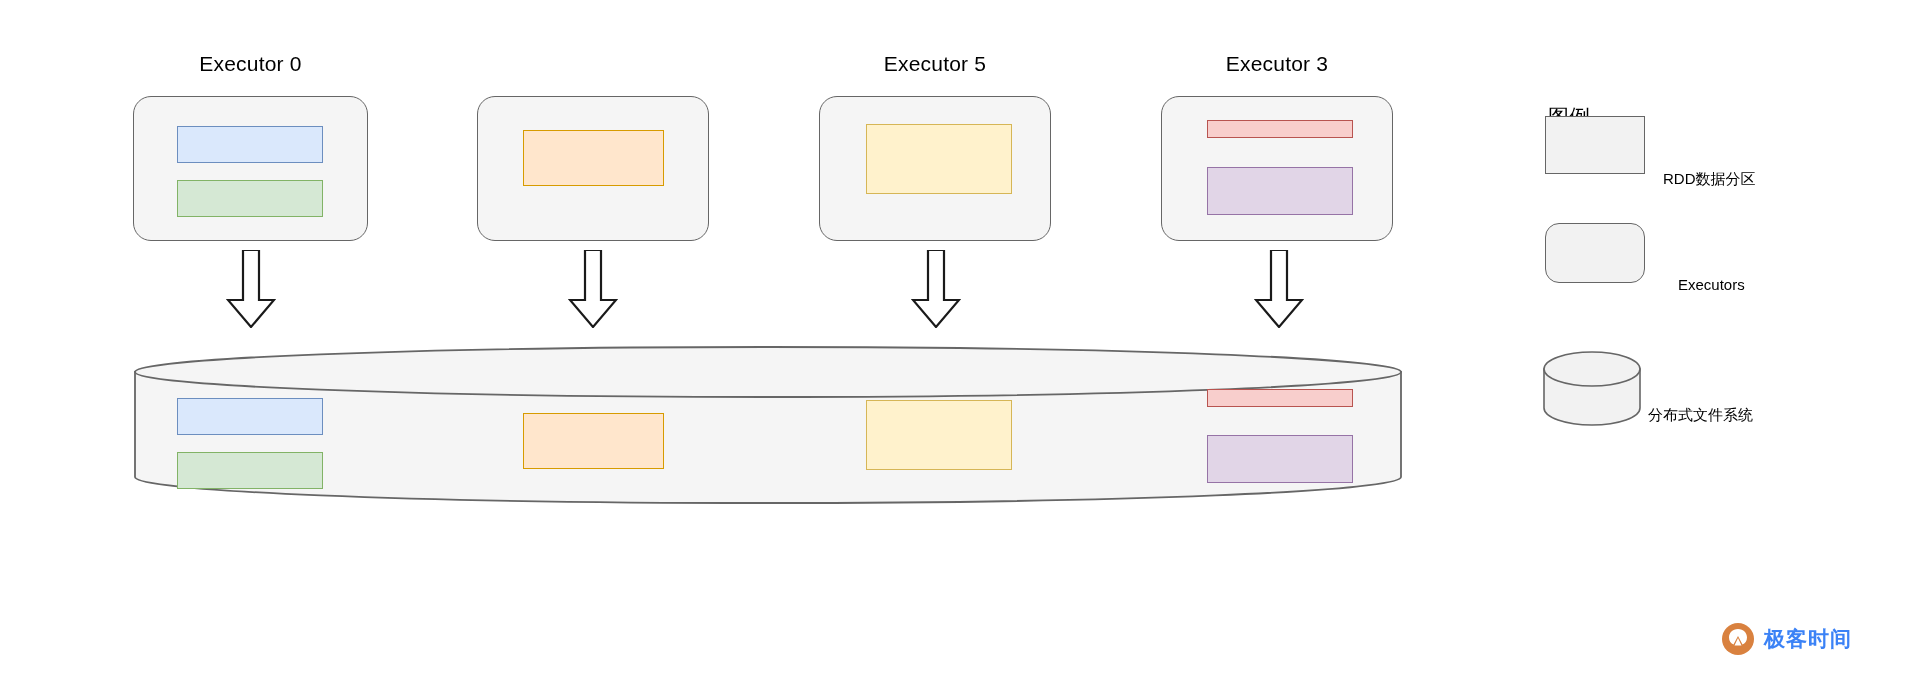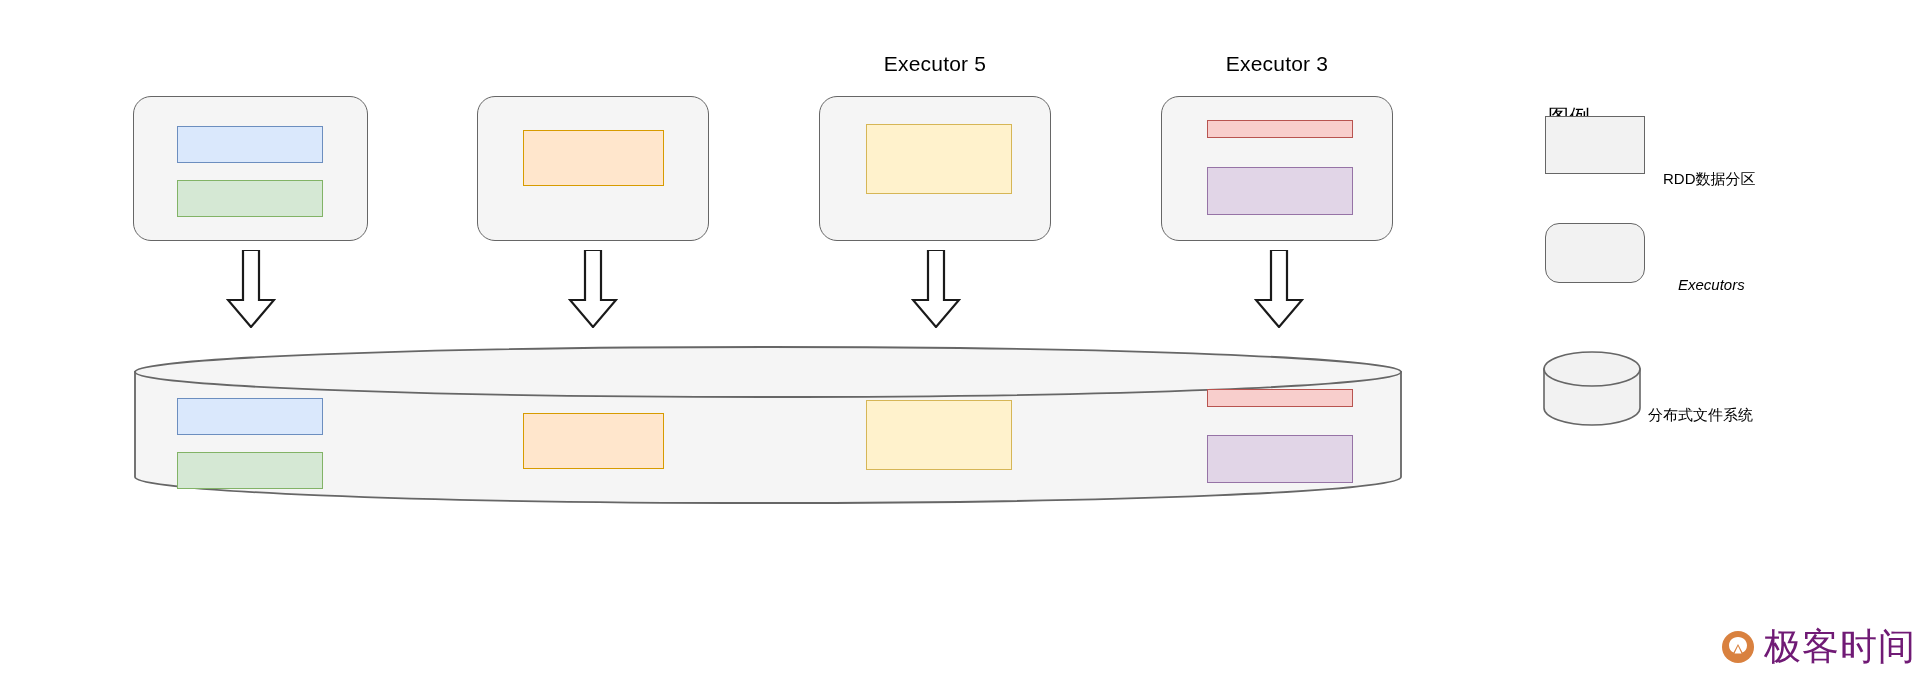--- a/index.html
+++ b/index.html
@@ -91,32 +91,33 @@
   }
 
   
   .watermark {
     position: absolute;
     display: flex;
     align-items: center;
     gap: 9px;
   }
   .watermark-text {
-    font-size: 37px;
-    font-weight: 400;
-    color: #701a75;
+    font-size: 21px;
+    font-weight: 700;
+    color: #3b82f6;
     letter-spacing: 1px;
     white-space: nowrap;
   }
 </style>
 </head>
 <body>
 
 <div id="canvas">
 
+  <div class="exec-title" style="left:133px; top:52px; width:235px;">Executor 0</div>
   <div class="exec-title" style="left:819px; top:52px; width:232px;">Executor 5</div>
   <div class="exec-title" style="left:1161px; top:52px; width:232px;">Executor 3</div>
 
   <div class="executor-box" style="left:133px; top:96px; width:235px; height:145px;"></div>
   <div class="executor-box" style="left:477px; top:96px; width:232px; height:145px;"></div>
   <div class="executor-box" style="left:819px; top:96px; width:232px; height:145px;"></div>
   <div class="executor-box" style="left:1161px; top:96px; width:232px; height:145px;"></div>
 
   <div class="partition" style="left:177px; top:126px; width:146px; height:37px; background:#dae8fc; border-color:#6c8ebf;"></div>
   <div class="partition" style="left:177px; top:180px; width:146px; height:37px; background:#d5e8d4; border-color:#82b366;"></div>
@@ -164,21 +165,21 @@
   <div class="partition" style="left:866px; top:400px; width:146px; height:70px; background:#fff2cc; border-color:#d6b656;"></div>
   <div class="partition" style="left:1207px; top:389px; width:146px; height:18px; background:#f8cecc; border-color:#b85450;"></div>
   <div class="partition" style="left:1207px; top:435px; width:146px; height:48px; background:#e1d5e7; border-color:#9673a6;"></div>
 
   <div class="legend-title" style="left:1500px; top:105px;">图例</div>
 
   <div class="legend-swatch-rect" style="left:1545px; top:116px; width:100px; height:58px;"></div>
   <div class="legend-label" style="left:1663px; top:166px;">RDD数据分区</div>
 
   <div class="legend-swatch-round" style="left:1545px; top:223px; width:100px; height:60px;"></div>
-  <div class="legend-label" style="left:1678px; top:272px;font-style:italic;">Executors</div>
+  <div class="legend-label" style="left:1678px; top:272px;">Executors</div>
 
   <div style="position:absolute; left:1542px; top:350px; width:100px; height:78px;">
     <svg width="100" height="78" viewBox="0 0 100 78" xmlns="http://www.w3.org/2000/svg">
       <path d="M2,19 L2,58 A 48 17 0 0 0 98,58 L98,19 Z" fill="#f2f2f2" stroke="#666666" stroke-width="1.6"></path>
       <ellipse cx="50" cy="19" rx="48" ry="17" fill="#f2f2f2" stroke="#666666" stroke-width="1.6"></ellipse>
     </svg>
   </div>
   <div class="legend-label" style="left:1648px; top:402px;">分布式文件系统</div>
 
   <div class="watermark" style="left:1721px; top:622px;">

